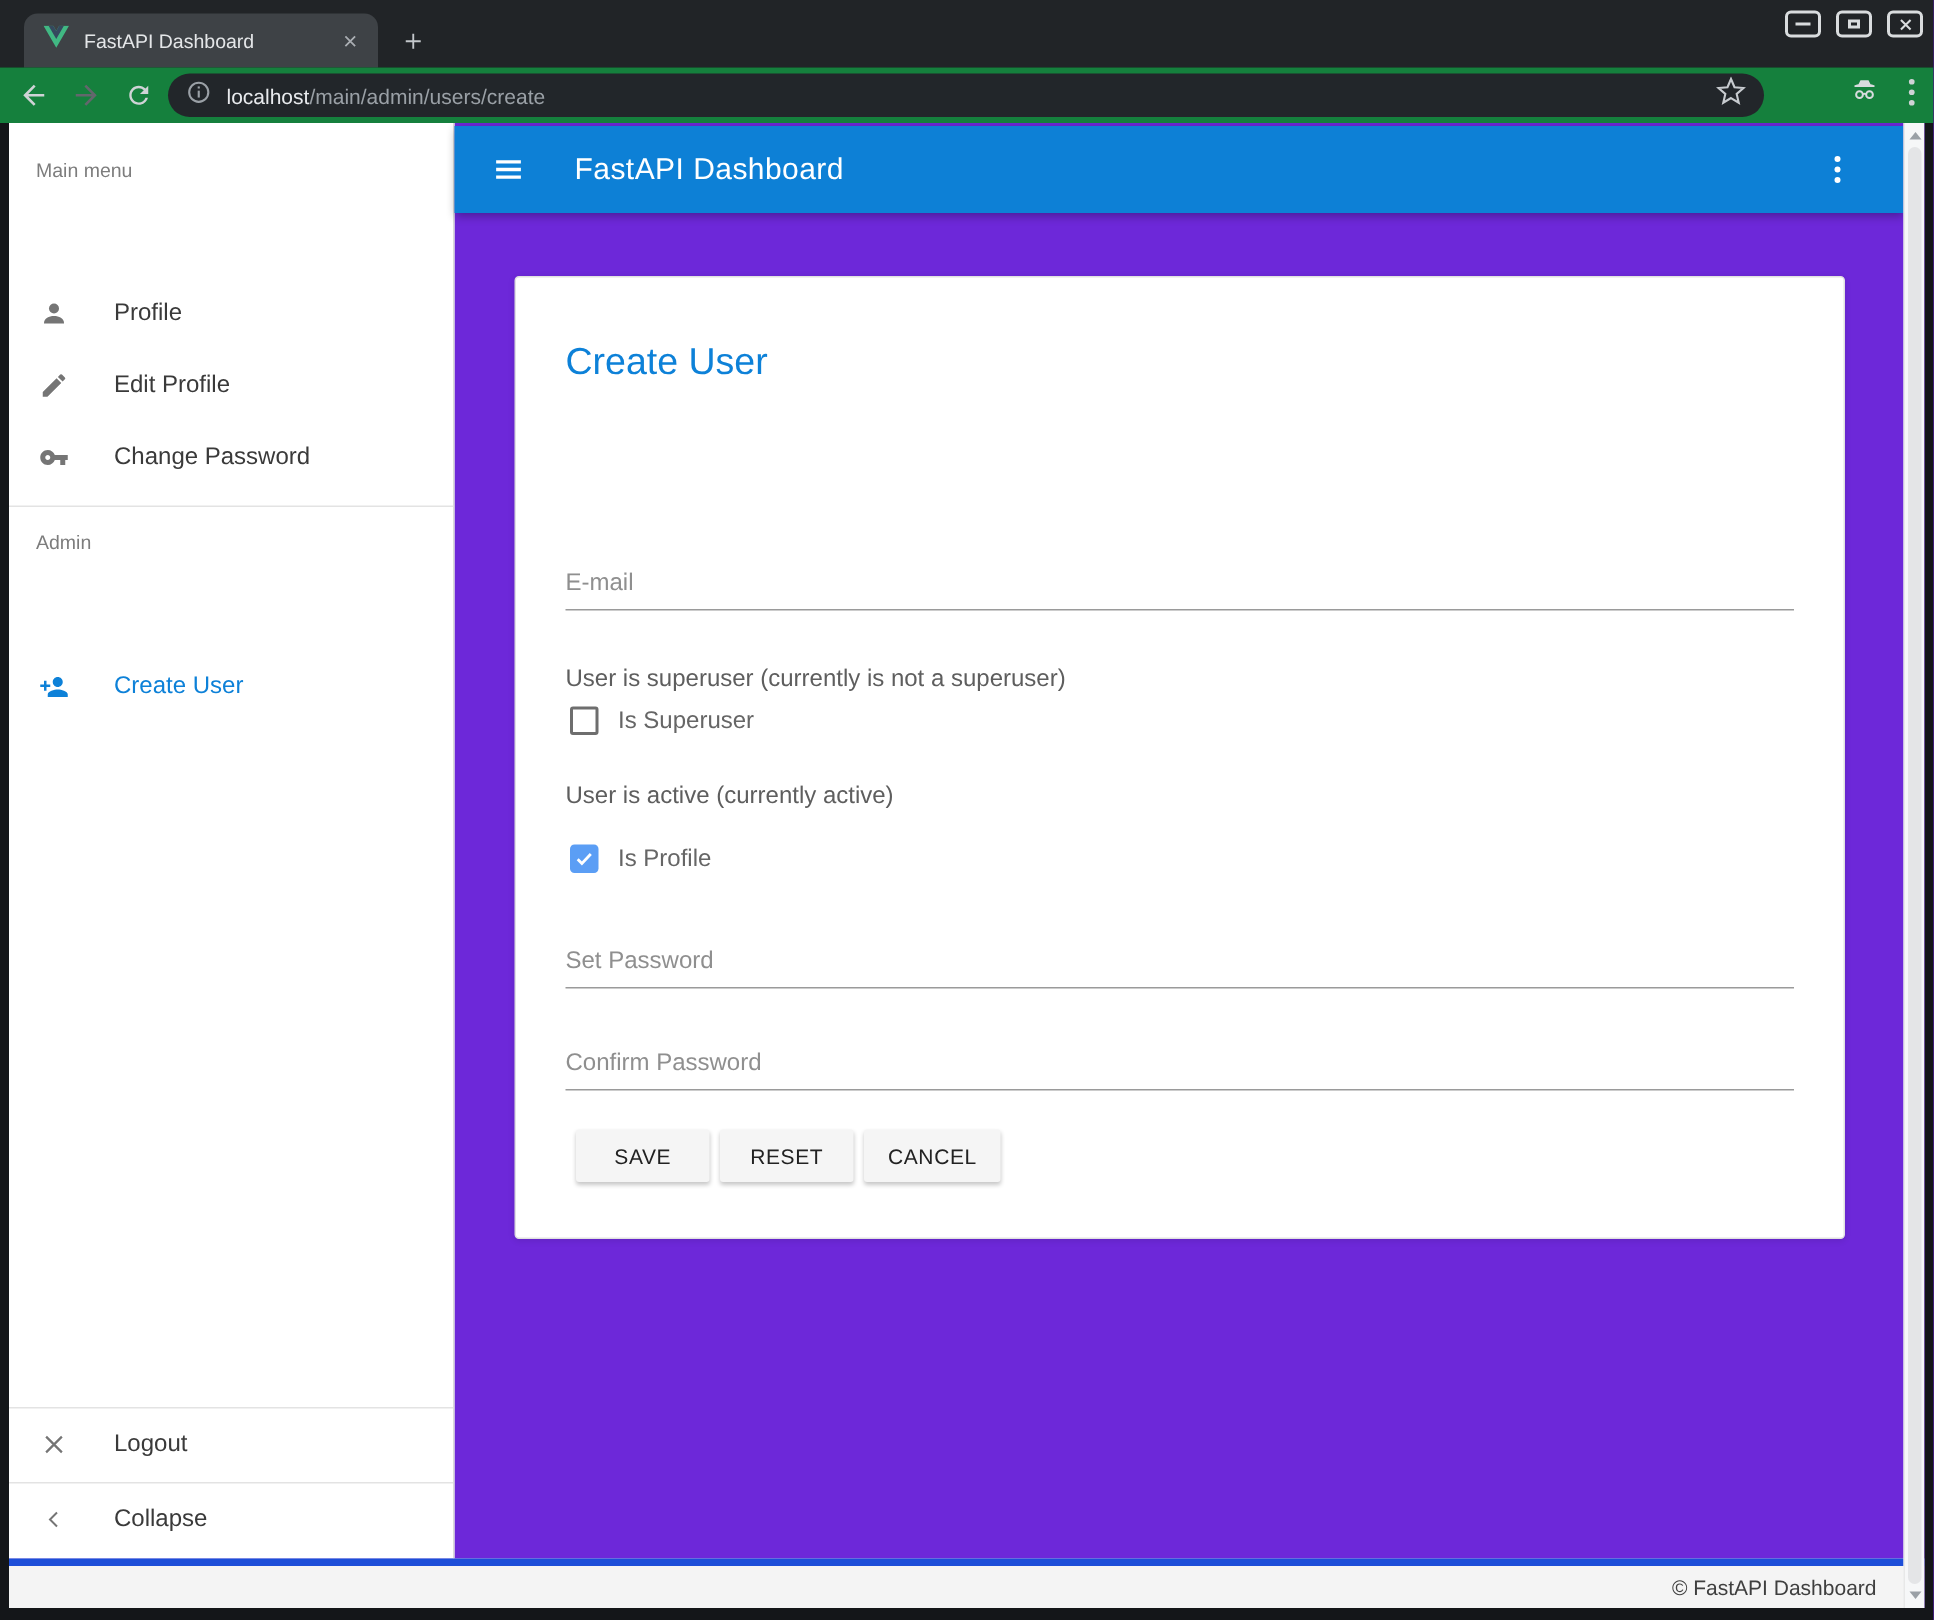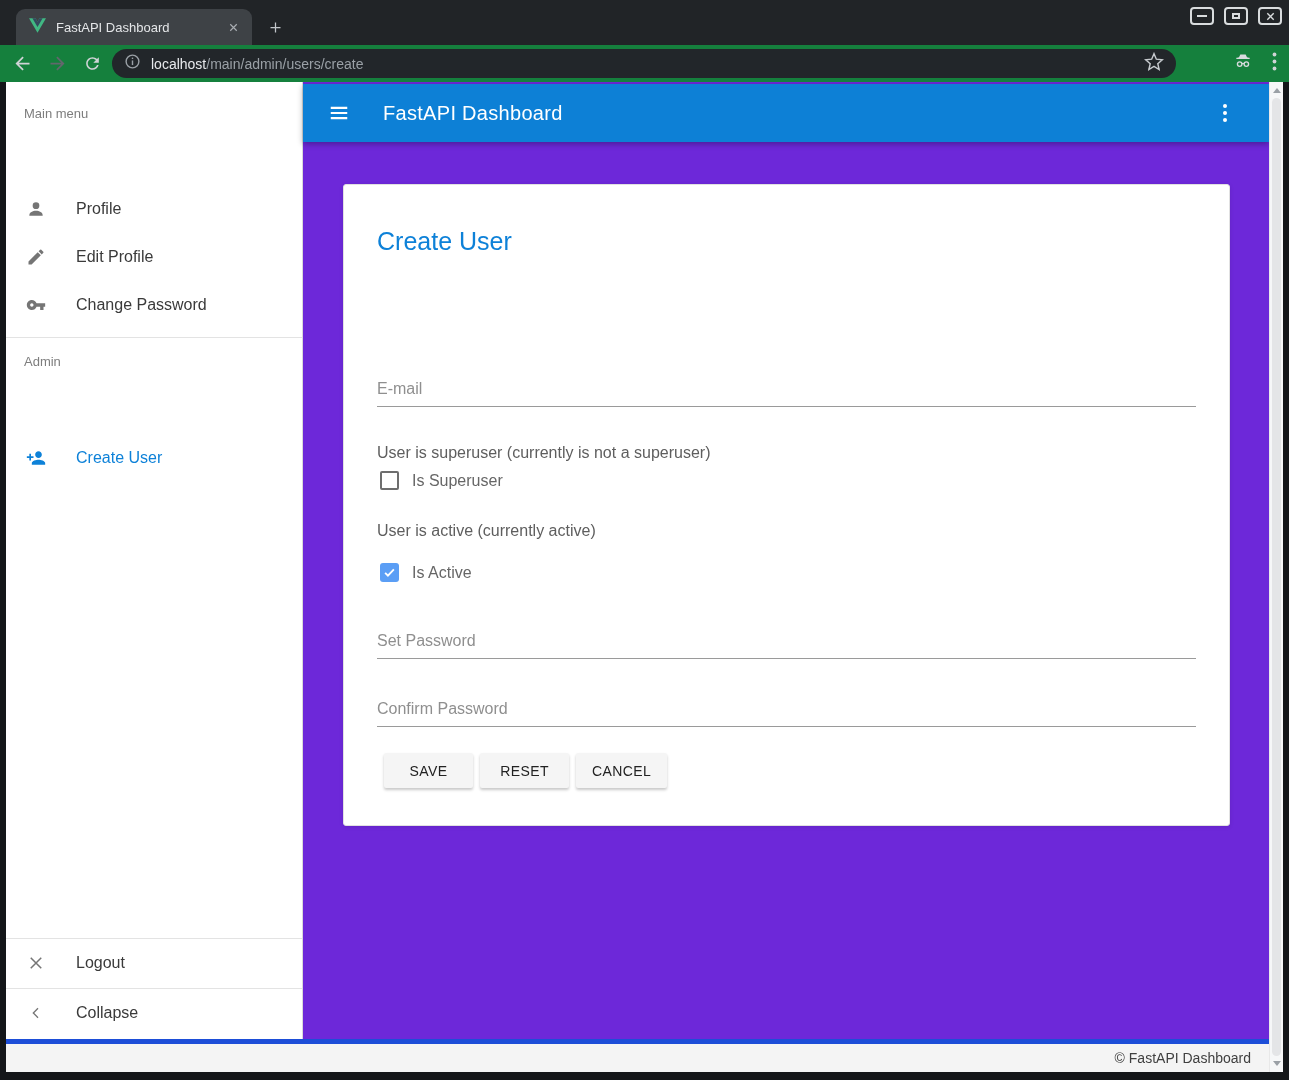--- a/index.html
+++ b/index.html
@@ -280,21 +280,21 @@
       <span class="cb-label">Is Superuser</span>
     </div>
 
     <div class="hint hint-active">User is active (currently active)</div>
     <div class="cb-row cb-row-active">
       <span class="cb-box checked">
         <svg width="15" height="15" viewBox="0 0 24 24">
             <path d="M5 12.5l4.5 4.5L19 7" stroke="#fff" stroke-width="3" fill="none"></path>
           </svg>
       </span>
-      <span class="cb-label">Is Active</span>
+      <span class="cb-label">Is Profile</span>
     </div>
 
     <input class="tf tf-setpwd" type="text" placeholder="Set Password" style="">
     <input class="tf tf-confirmpwd" type="text" placeholder="Confirm Password" style="">
 
     <div class="btn-row">
       <button class="btn">SAVE</button>
       <button class="btn">RESET</button>
       <button class="btn">CANCEL</button>
     </div>

